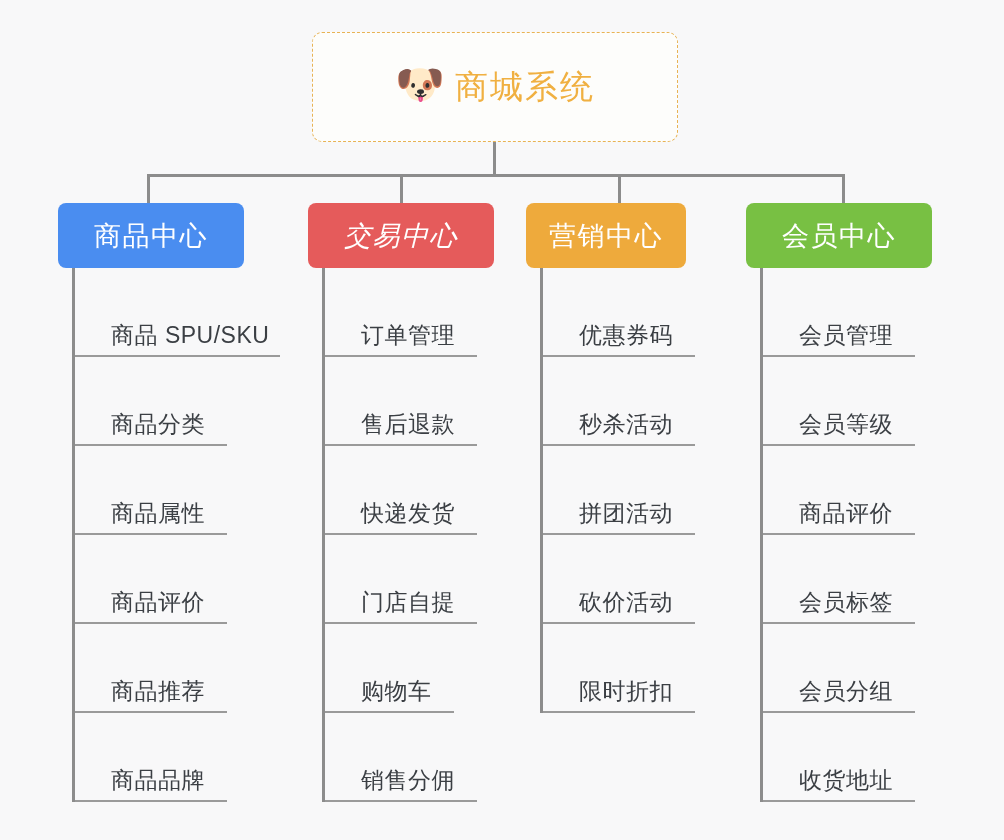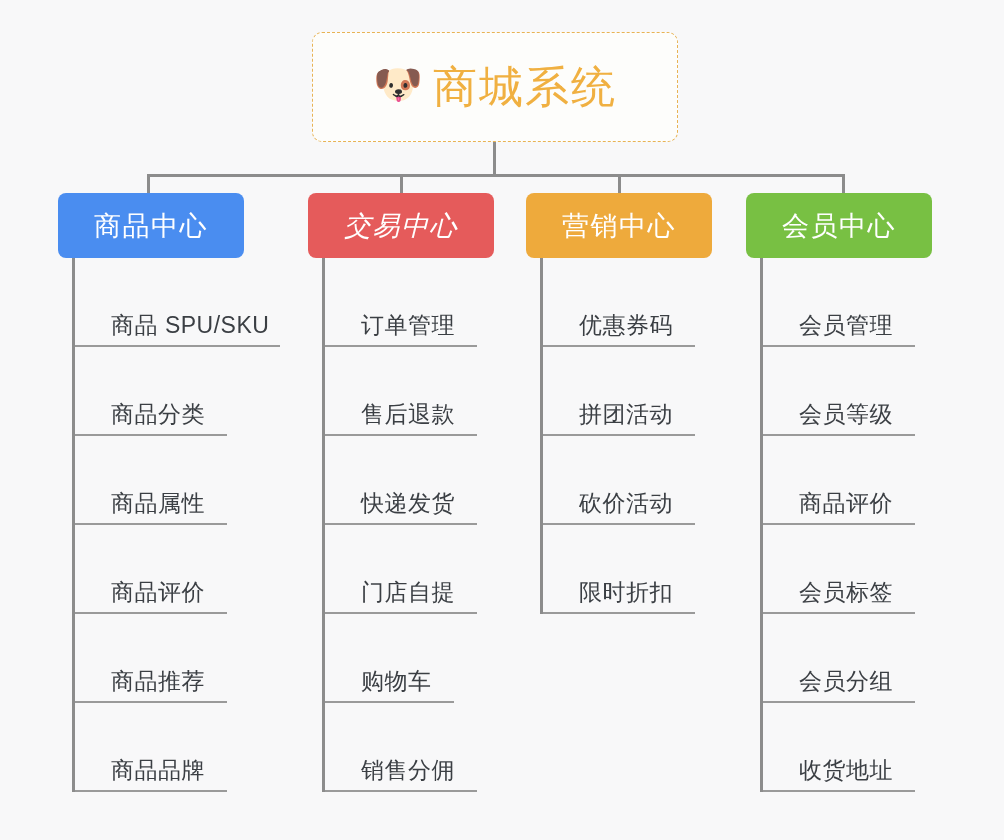--- a/index.html
+++ b/index.html
@@ -39,21 +39,21 @@
   }
   .root-emoji {
     font-size: 40px;
     line-height: 1;
     color: #f2b93c;
     display: block;
     width: 46px;
     height: 46px;
   }
   .root-title {
-    font-size: 44px;
+    font-size: 33px;
     color: #f0b041;
     letter-spacing: 2px;
     white-space: nowrap;
   }
 
   
   .conn {
     position: absolute;
     background: #8c8c8c;
   }
@@ -75,42 +75,42 @@
     height: 34px;
   }
   .conn-drop.d1 { left: 147px; }
   .conn-drop.d2 { left: 400px; }
   .conn-drop.d3 { left: 618px; }
   .conn-drop.d4 { left: 842px; }
 
   
   .column {
     position: absolute;
-    top: 193px;
+    top: 203px;
   }
   .column.c1 { left: 58px;  width: 230px; }
   .column.c2 { left: 308px; width: 222px; }
   .column.c3 { left: 526px; width: 222px; }
   .column.c4 { left: 746px; width: 230px; }
 
   .cat-box {
     box-sizing: border-box;
     height: 65px;
     border-radius: 8px;
     display: flex;
     align-items: center;
     justify-content: center;
     color: #ffffff;
     font-size: 27px;
     letter-spacing: 1.5px;
     white-space: nowrap;
   }
   .cat-box.w1 { width: 186px; }
   .cat-box.w2 { width: 186px; }
-  .cat-box.w3 { width: 186px; }
+  .cat-box.w3 { width: 160px; }
   .cat-box.w4 { width: 186px; }
 
   .cat-blue   { background: #4a8df0; }
   .cat-red    { background: #e55b5b; font-style: italic; }
   .cat-orange { background: #eeaa3c; }
   .cat-green  { background: #78c043; }
 
   
   .leaf-list {
     position: relative;
@@ -221,20 +221,24 @@
   </div>
 
   <div class="column c3">
     <div class="cat-box cat-orange w3">营销中心</div>
     <div class="leaf-list">
       <div class="leaf-item">
         <span class="leaf-label">优惠券码</span>
         <span class="leaf-rule" style="width:152px"></span>
       </div>
       <div class="leaf-item">
+        <span class="leaf-label">秒杀活动</span>
+        <span class="leaf-rule" style="width:152px"></span>
+      </div>
+      <div class="leaf-item">
         <span class="leaf-label">拼团活动</span>
         <span class="leaf-rule" style="width:152px"></span>
       </div>
       <div class="leaf-item">
         <span class="leaf-label">砍价活动</span>
         <span class="leaf-rule" style="width:152px"></span>
       </div>
       <div class="leaf-item">
         <span class="leaf-label">限时折扣</span>
         <span class="leaf-rule" style="width:152px"></span>

